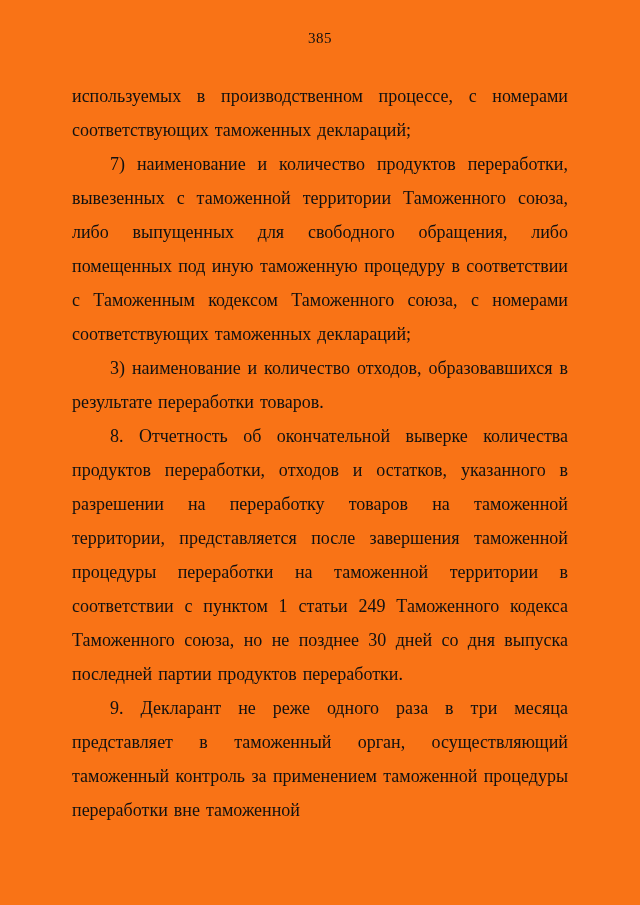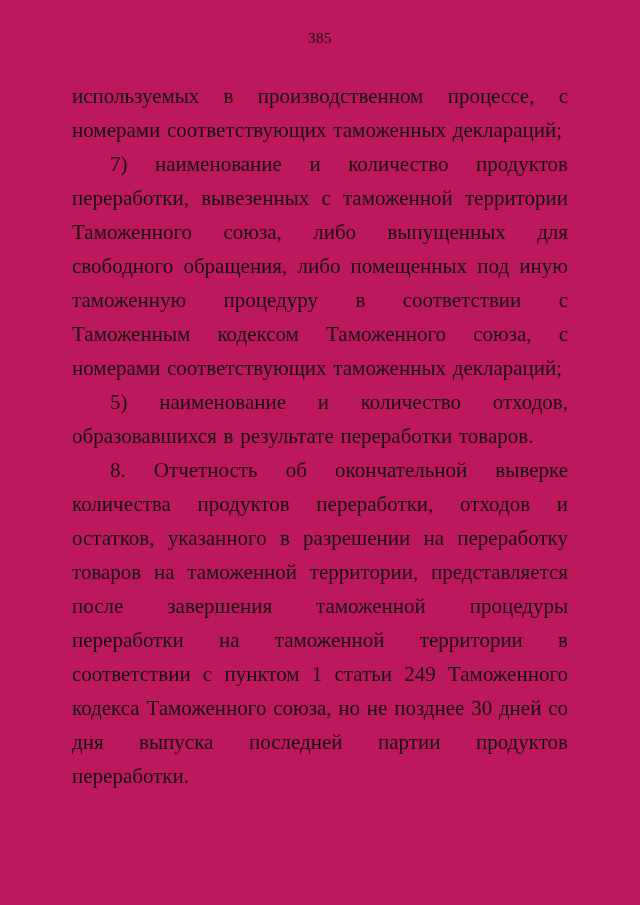--- a/index.html
+++ b/index.html
@@ -5,50 +5,51 @@
   html, body {
     margin: 0;
     padding: 0;
     background: #ffffff;
   }
   .page {
     position: relative;
     width: 640px;
     height: 905px;
     margin: 0 auto;
-    background: #be185d;
+    background: #f97316;
     box-sizing: border-box;
     padding: 30px 72px 40px 72px;
     font-family: "Liberation Serif", "DejaVu Serif", serif;
     color: #111111;
     overflow: hidden;
   }
   .page-number {
     text-align: center;
     font-size: 15px;
     letter-spacing: 0.5px;
     margin: 0 0 32px 0;
     font-weight: normal;
   }
   .doc-body p.para {
-    font-size: 21px;
+    font-size: 18px;
     line-height: 34px;
     text-align: justify;
     text-justify: inter-word;
     margin: 0;
     word-spacing: 1.5px;
   }
   .doc-body p.para.indent {
     text-indent: 38px;
   }
 </style>
 </head>
 <body>
 
 <div class="page">
   <div class="page-number">385</div>
   <div class="doc-body" id="doc-body">
       <p class="para">используемых в производственном процессе, с номерами соответствующих таможенных деклараций;</p>
       <p class="para indent">7) наименование и количество продуктов переработки, вывезенных с таможенной территории Таможенного союза, либо выпущенных для свободного обращения, либо помещенных под иную таможенную процедуру в соответствии с Таможенным кодексом Таможенного союза, с номерами соответствующих таможенных деклараций;</p>
-      <p class="para indent">5) наименование и количество отходов, образовавшихся в результате переработки товаров.</p>
+      <p class="para indent">3) наименование и количество отходов, образовавшихся в результате переработки товаров.</p>
       <p class="para indent">8. Отчетность об окончательной выверке количества продуктов переработки, отходов и остатков, указанного в разрешении на переработку товаров на таможенной территории, представляется после завершения таможенной процедуры переработки на таможенной территории в соответствии с пунктом 1 статьи 249 Таможенного кодекса Таможенного союза, но не позднее 30 дней со дня выпуска последней партии продуктов переработки.</p>
+      <p class="para indent">9. Декларант не реже одного раза в три месяца представляет в таможенный орган, осуществляющий таможенный контроль за применением таможенной процедуры переработки вне таможенной</p>
     </div>
 </div>
 
 </body></html>

